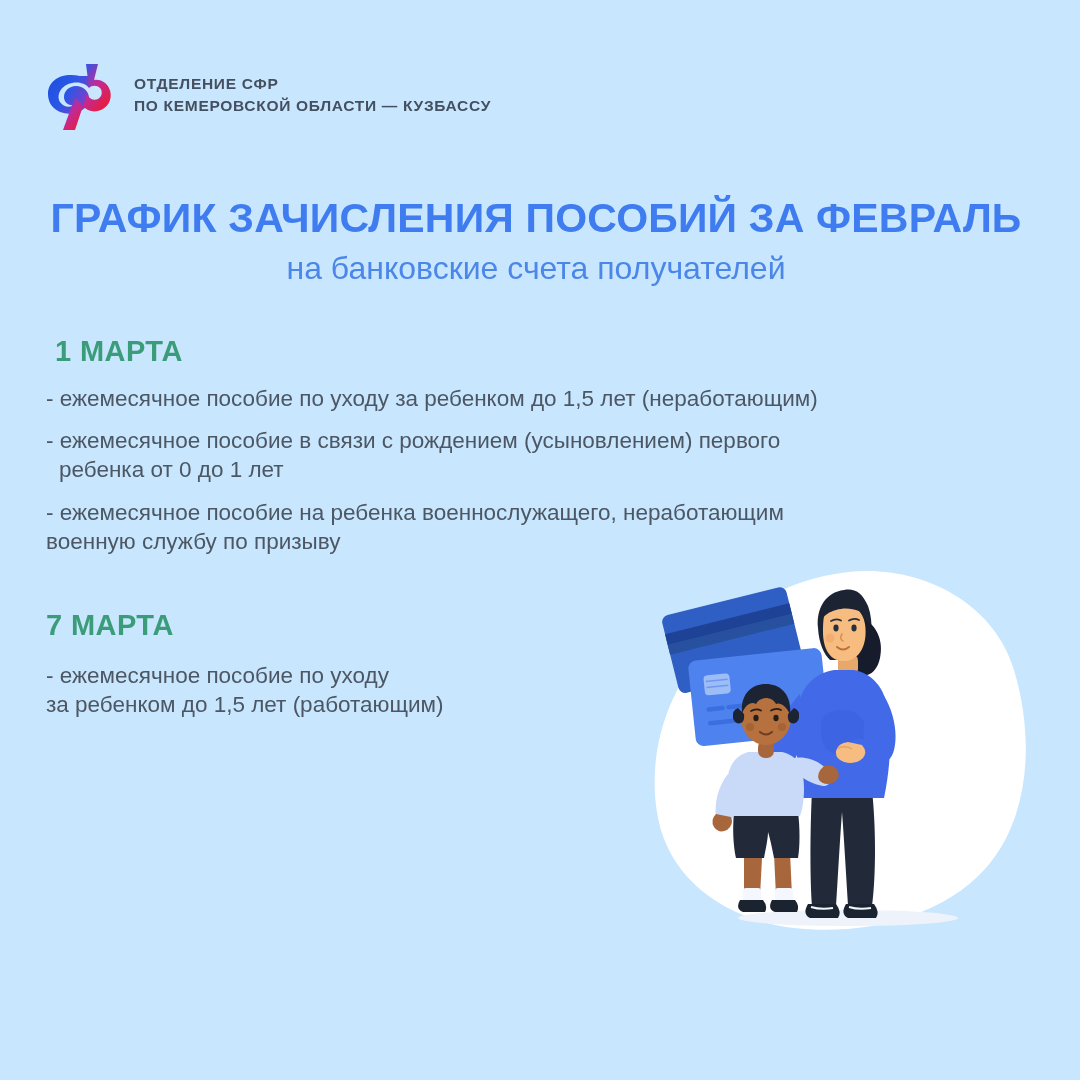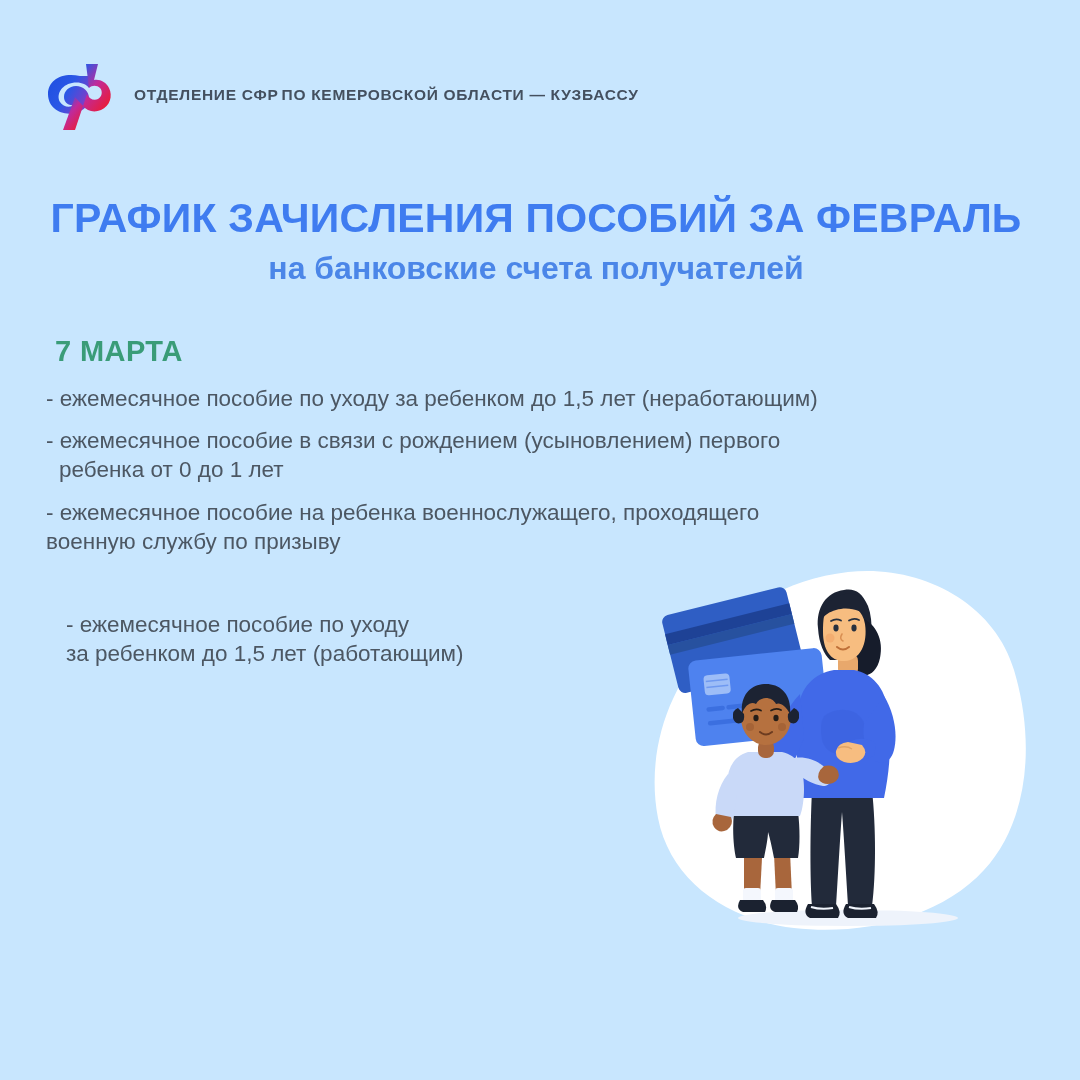--- a/index.html
+++ b/index.html
@@ -24,21 +24,21 @@
     align-items: center;
     gap: 14px;
   }
   .logo-mark {
     width: 78px;
     height: 72px;
     flex: none;
   }
   .header-text {
     display: flex;
-    flex-direction: row;
+    flex-direction: column;
     justify-content: flex-start;
     gap: 3px;
     padding-top: 2px;
   }
   .header-line {
     font-size: 15.5px;
     font-weight: 700;
     letter-spacing: 0.7px;
     color: #44505f;
     line-height: 1.18;
@@ -57,21 +57,21 @@
     font-size: 41px;
     font-weight: 800;
     color: #3f7cf0;
     letter-spacing: 0.2px;
     line-height: 1.08;
     white-space: nowrap;
   }
   .sub-title {
     margin-top: 11px;
     font-size: 32px;
-    font-weight: 700;
+    font-weight: 400;
     color: #4b86e8;
     line-height: 1.12;
     white-space: nowrap;
   }
 
   
   .content {
     position: absolute;
     left: 46px;
     top: 336px;
@@ -107,21 +107,21 @@
 
   .group-1 { margin-bottom: 0; }
   .group-1 .bullets { margin-top: 16px; }
   .group-1 .bullet { margin-bottom: 13px; }
   .group-1 .bullet:last-child { margin-bottom: 0; }
 
   .group-2 { margin-top: 68px; }
   .group-2 .bullets { margin-top: 19px; }
 
   .group-3 { margin-top: 54px; }
-  .group-3 .bullets { margin-top: 19px; margin-left: 20px; }
+  .group-3 .bullets { margin-top: 19px; }
 
   
   .illustration {
     position: absolute;
     left: 648px;
     top: 566px;
     width: 390px;
     height: 380px;
   }
   .illustration svg { display: block; }
@@ -163,32 +163,33 @@
 </div>
 
 <div class="title-block">
   <div class="main-title">ГРАФИК ЗАЧИСЛЕНИЯ ПОСОБИЙ ЗА ФЕВРАЛЬ</div>
   <div class="sub-title">на банковские счета получателей</div>
 </div>
 
 <div class="content">
 
   <div class="group group-1">
-    <div class="date-heading indented"> 7 МАРТА</div>
+    <div class="date-heading indented"> 1 МАРТА</div>
     <ul class="bullets">
       <li class="bullet">- ежемесячное пособие по уходу за ребенком до 1,5 лет (неработающим)</li>
       <li class="bullet">- ежемесячное пособие в связи с рождением (усыновлением) первого
   ребенка от 0 до 1 лет</li>
-      <li class="bullet no-hang">- ежемесячное пособие на ребенка военнослужащего, проходящего
+      <li class="bullet no-hang">- ежемесячное пособие на ребенка военнослужащего, неработающим
 военную службу по призыву</li>
     </ul>
   </div>
 
 
   <div class="group group-3">
+    <div class="date-heading">7 МАРТА</div>
     <ul class="bullets">
       <li class="bullet no-hang">- ежемесячное пособие по уходу
 за ребенком до 1,5 лет (работающим)</li>
     </ul>
   </div>
 
 </div>
 
 <div class="illustration">
   <svg viewBox="0 0 390 380" width="390" height="380" aria-hidden="true">

